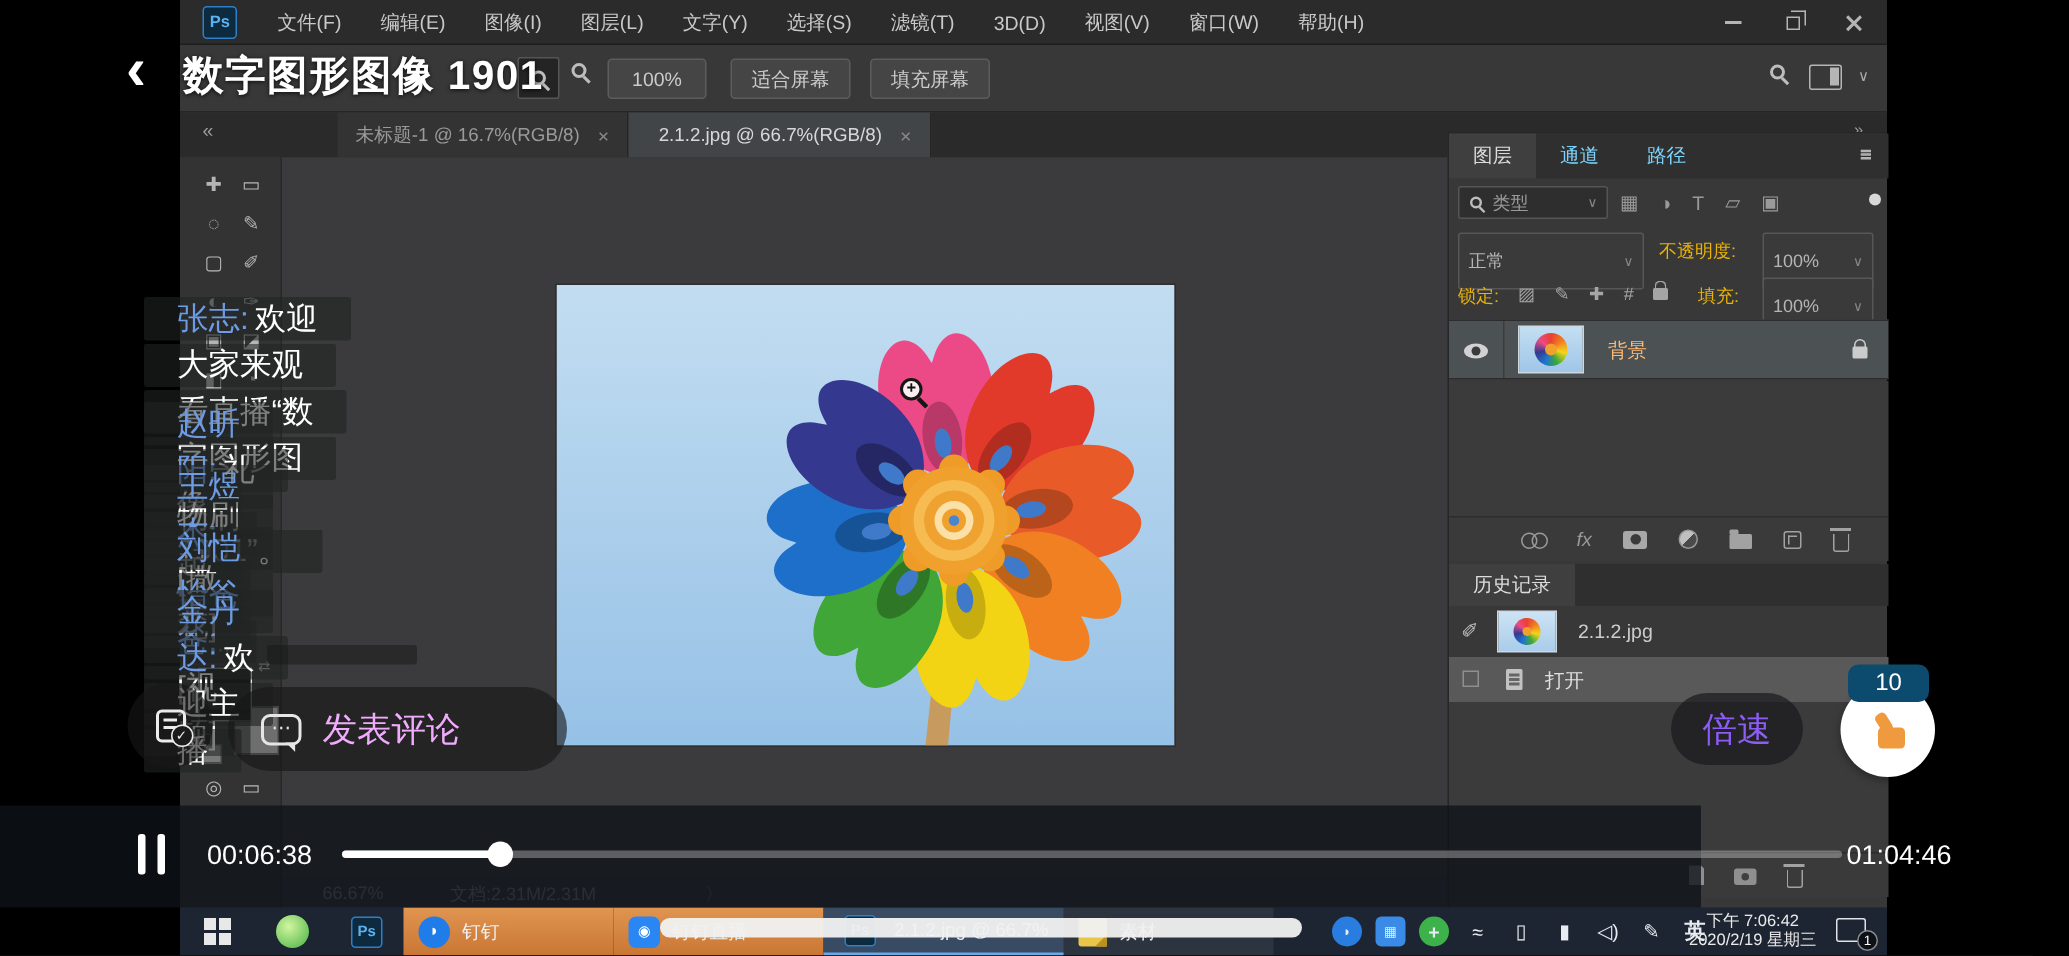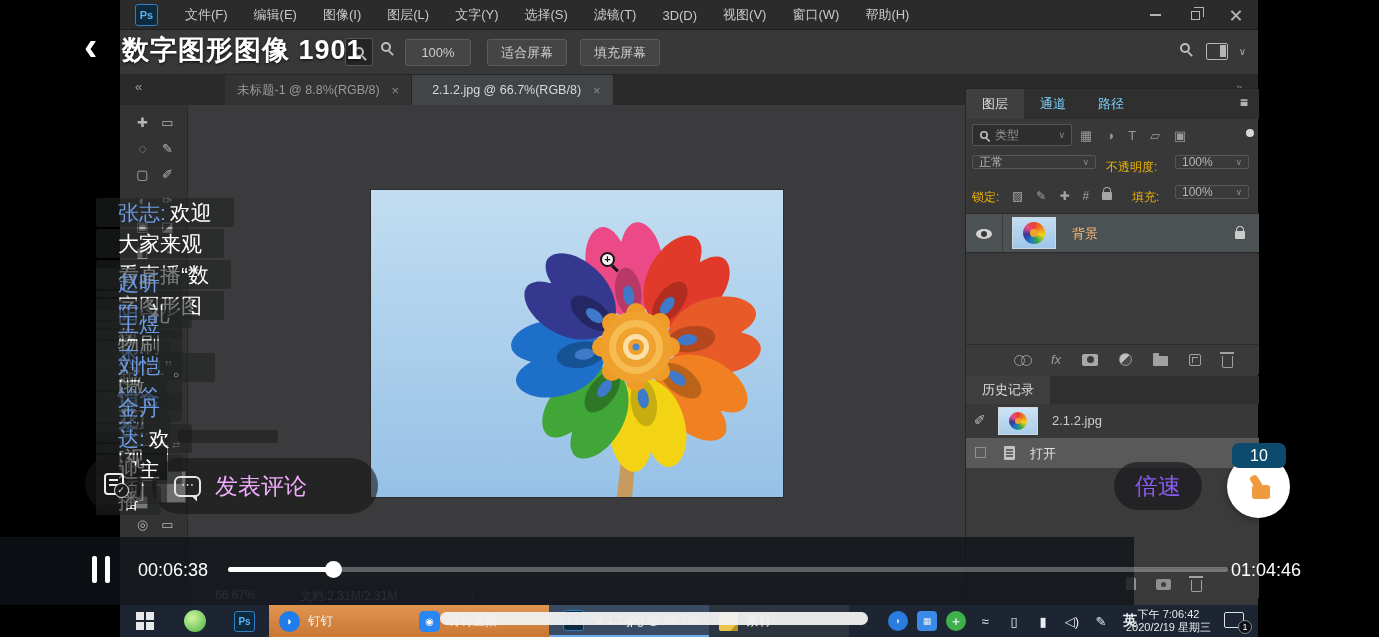--- a/index.html
+++ b/index.html
@@ -81,21 +81,21 @@
   .pmenu{position:absolute;right:10px;top:6px;color:#b5b5b5;font-size:14px;}
   .p-filter{position:absolute;left:0;top:30px;width:293px;height:32px;}
   .f-search{position:absolute;left:6px;top:5px;width:100px;height:22px;background:#2e2e2e;border:1px solid #555;border-radius:2px;
             display:flex;align-items:center;gap:6px;padding:0 6px;color:#999;font-size:12px;}
   .f-search .icon-mag{transform:scale(.8);}
   .f-chev{margin-left:auto;font-size:9px;color:#888;}
   .f-icons{position:absolute;left:114px;top:5px;display:flex;gap:14px;align-items:center;height:22px;color:#9a9a9a;font-size:13px;}
   .pin-dot{position:absolute;right:5px;top:10px;width:8px;height:8px;border-radius:50%;background:#d8d8d8;}
   .p-blend{position:absolute;left:0;top:62px;width:293px;height:30px;}
   .sel{background:#3a3a3a;border:1px solid #565656;border-radius:2px;color:#b5b5b5;font-size:12px;
-       display:flex;align-items:center;padding:0 6px;height:14px;}
+       display:flex;align-items:center;padding:0 6px;height:38px;}
   .sel .f-chev{margin-left:auto;}
   .blend-sel{position:absolute;left:6px;top:4px;width:124px;}
   .lbl{position:absolute;font-size:12px;color:#eab308;top:8px;}
   .opacity-lbl{left:140px;}
   .opacity-val{position:absolute;left:209px;top:4px;width:74px;}
   .p-lock{position:absolute;left:0;top:92px;width:293px;height:30px;}
   .lock-lbl{left:6px;}
   .lock-icons{position:absolute;left:46px;top:5px;display:flex;gap:13px;align-items:center;height:20px;color:#a5a5a5;font-size:12px;}
   .fill-lbl{left:166px;}
   .fill-val{position:absolute;left:209px;top:4px;width:74px;}
@@ -271,21 +271,21 @@
       <button class="opt-btn opt-fill">填充屏幕</button>
       <span class="opt-search icon-mag"></span>
       <span class="icon-workspace"></span>
       <span class="opt-chev">∨</span>
     </div>
 
     <div class="tabbar">
       <span class="tb-collapse">«</span>
       <div class="doc-tabs" id="tabs-host">
           <div class="doc-tab">
-            <span class="tab-label">未标题-1 @ 8.8%(RGB/8)</span>
+            <span class="tab-label">未标题-1 @ 16.7%(RGB/8)</span>
             <span class="tab-close">×</span>
           </div>
           <div class="doc-tab active">
             <span class="tab-label">2.1.2.jpg @ 66.7%(RGB/8)</span>
             <span class="tab-close">×</span>
           </div>
         </div>
       <span class="tb-expand">»</span>
     </div>
 

